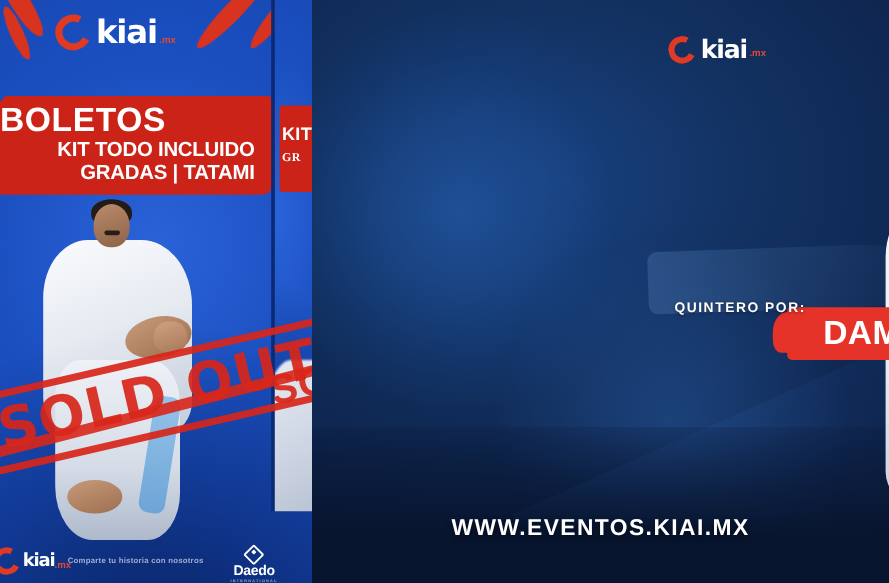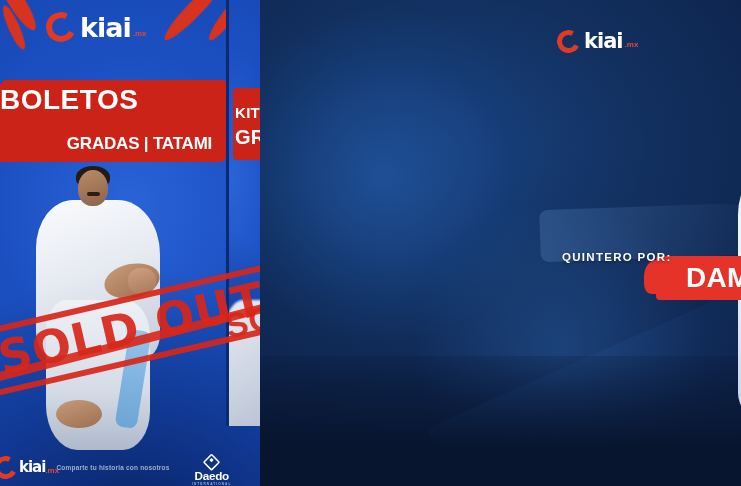--- a/index.html
+++ b/index.html
@@ -14,21 +14,21 @@
   }
   
   .slide-sliver{position:absolute;left:226px;top:0;width:34px;height:426px;overflow:hidden;
     background:
       radial-gradient(ellipse 320% 90% at 10% 118%, rgba(6,28,84,.95) 0%, rgba(10,40,110,.45) 42%, rgba(0,0,0,0) 70%),
       radial-gradient(ellipse 300% 70% at 10% 42%, #2a63d8 0%, #1b4fc0 45%, #1442ab 100%);
     border-left:3px solid #0b2a74;}
   .sliver-red{position:absolute;left:4px;top:88px;width:40px;height:72px;background:#cc2318;
     border-radius:3px 0 0 3px;}
   .sliver-t1{position:absolute;left:6px;top:104px;color:#fff;font-weight:800;font-size:15px;letter-spacing:.3px;}
-  .sliver-t2{position:absolute;left:6px;top:126px;color:#fff;font-weight:800;font-size:20px;letter-spacing:.3px;}
+  .sliver-t2{position:absolute;left:6px;top:126px;color:#fff;font-weight:800;font-size:10px;letter-spacing:.3px;font-family:Liberation Serif, serif;}
   .sliver-soldout{position:absolute;left:-4px;top:302px;color:#d8261a;font-weight:900;font-size:34px;
     transform:rotate(-13deg);letter-spacing:1px;opacity:.92;}
   .sliver-shirt{position:absolute;left:-10px;top:300px;width:60px;height:150px;border-radius:40% 30% 20% 25%;
     background:linear-gradient(150deg,#f2f4f8 0%,#d9dee8 50%,#b9c2d2 100%);filter:blur(1px);opacity:.95;}
 
   
   .brush{position:absolute;background:#d8331f;filter:blur(.4px);}
   .brush.b1{left:-16px;top:-6px;width:66px;height:16px;transform:rotate(58deg);border-radius:50%;}
   .brush.b2{left:-10px;top:22px;width:48px;height:11px;transform:rotate(66deg);border-radius:50%;}
   .brush.b3{left:152px;top:2px;width:84px;height:15px;transform:rotate(-46deg);border-radius:50%;}
@@ -175,20 +175,21 @@
     <div class="l-ath l-head"></div>
     <div class="l-ath l-tache"></div>
     <div class="l-ath l-gi2"></div>
     <div class="l-ath l-arm"></div>
     <div class="l-ath l-hand"></div>
     <div class="l-ath l-belt"></div>
     <div class="l-ath l-foot"></div>
 
     <div class="ticket-banner"></div>
     <div class="bl-title">BOLETOS</div>
+    <div class="bl-sub1">KIT TODO INCLUIDO</div>
     <div class="bl-sub2">GRADAS | TATAMI</div>
 
     <div class="stamp">
       <div class="stamp-box">
         <div class="stamp-text">SOLD OUT</div>
       </div>
       <div class="stamp-strike"></div>
     </div>
 
     <div class="kiai-logo l-bottom-kiai">
@@ -227,15 +228,16 @@
       <span class="kiai-word small">kiai</span>
       <span class="kiai-tld">.mx</span>
     </div>
 
 
     <div class="r-swoosh"></div>
     <div class="r-impartido">QUINTERO POR:</div>
     <div class="r-namebanner"></div>
     <div class="r-name">DAMIÁN QUINTERO</div>
 
+    <div class="r-url">WWW.EVENTOS.KIAI.MX</div>
   </div>
 
 </div>
 
 </body></html>

